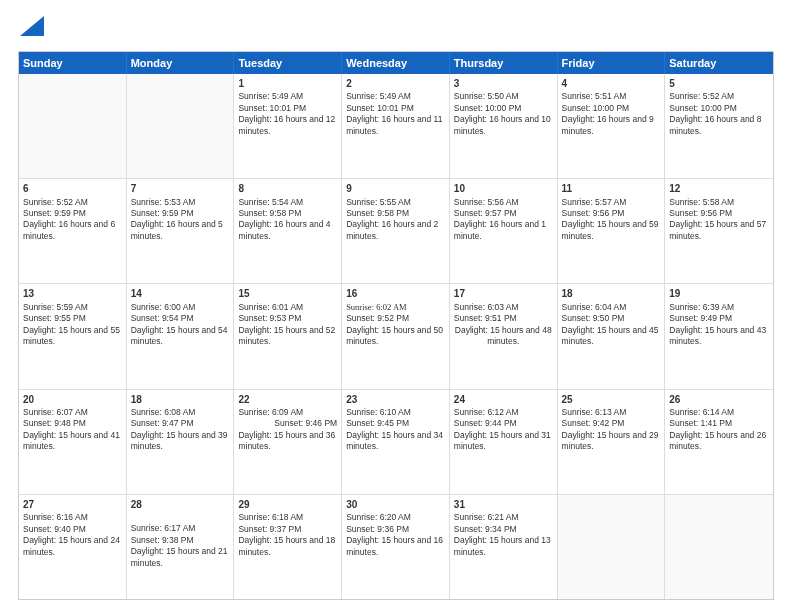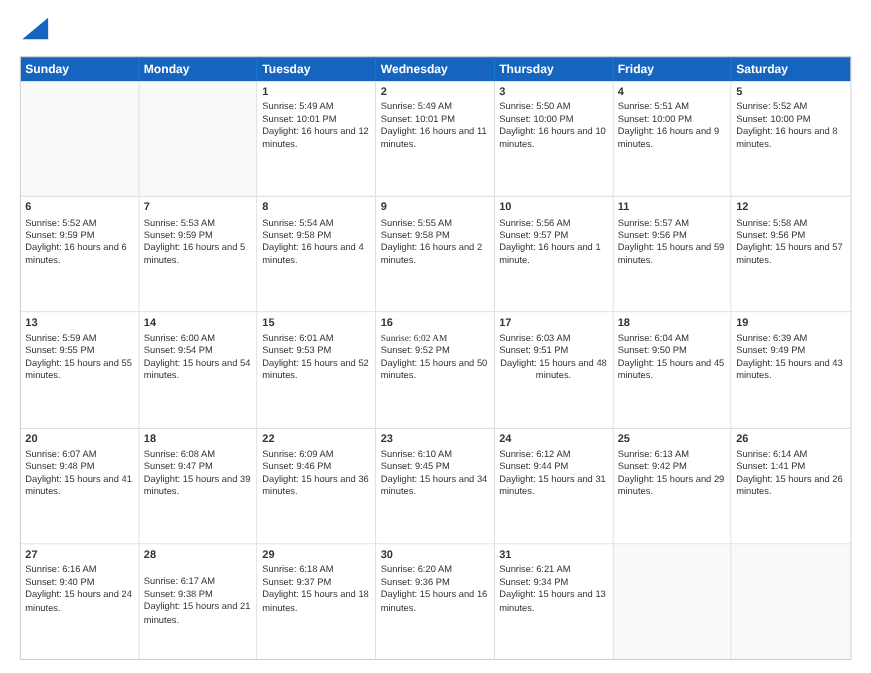--- a/index.html
+++ b/index.html
@@ -267,21 +267,21 @@
           </div>
           <div class="cal-cell">
             <span class="day-num">18</span>
             <span style="display: block;">Sunrise: 6:08 AM</span>
             <span style="display: block;">Sunset: 9:47 PM</span>
             <span style="display: block;">Daylight: 15 hours and 39 minutes.</span>
           </div>
           <div class="cal-cell">
             <span class="day-num">22</span>
             <span style="display: block;">Sunrise: 6:09 AM</span>
-            <span style="display: block;">Sunset: 9:46 PM</span>
+            <span style="display: block; text-align: right;">Sunset: 9:46 PM</span>
             <span style="display: block;">Daylight: 15 hours and 36 minutes.</span>
           </div>
           <div class="cal-cell">
             <span class="day-num">23</span>
             <span style="display: block;">Sunrise: 6:10 AM</span>
             <span style="display: block;">Sunset: 9:45 PM</span>
             <span style="display: block;">Daylight: 15 hours and 34 minutes.</span>
           </div>
           <div class="cal-cell">
             <span class="day-num">24</span>

